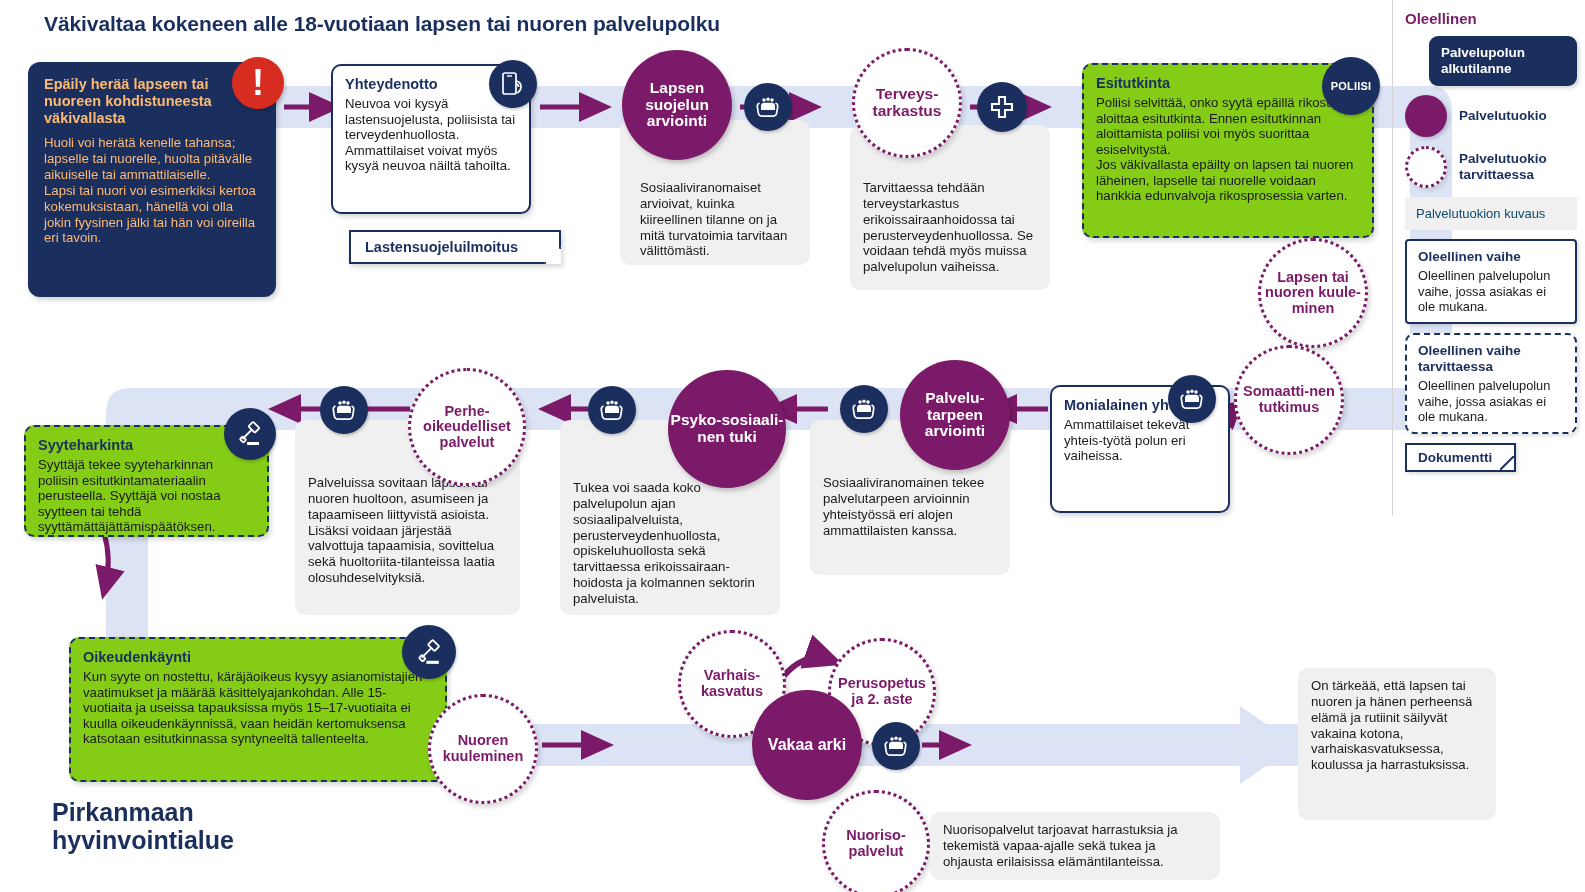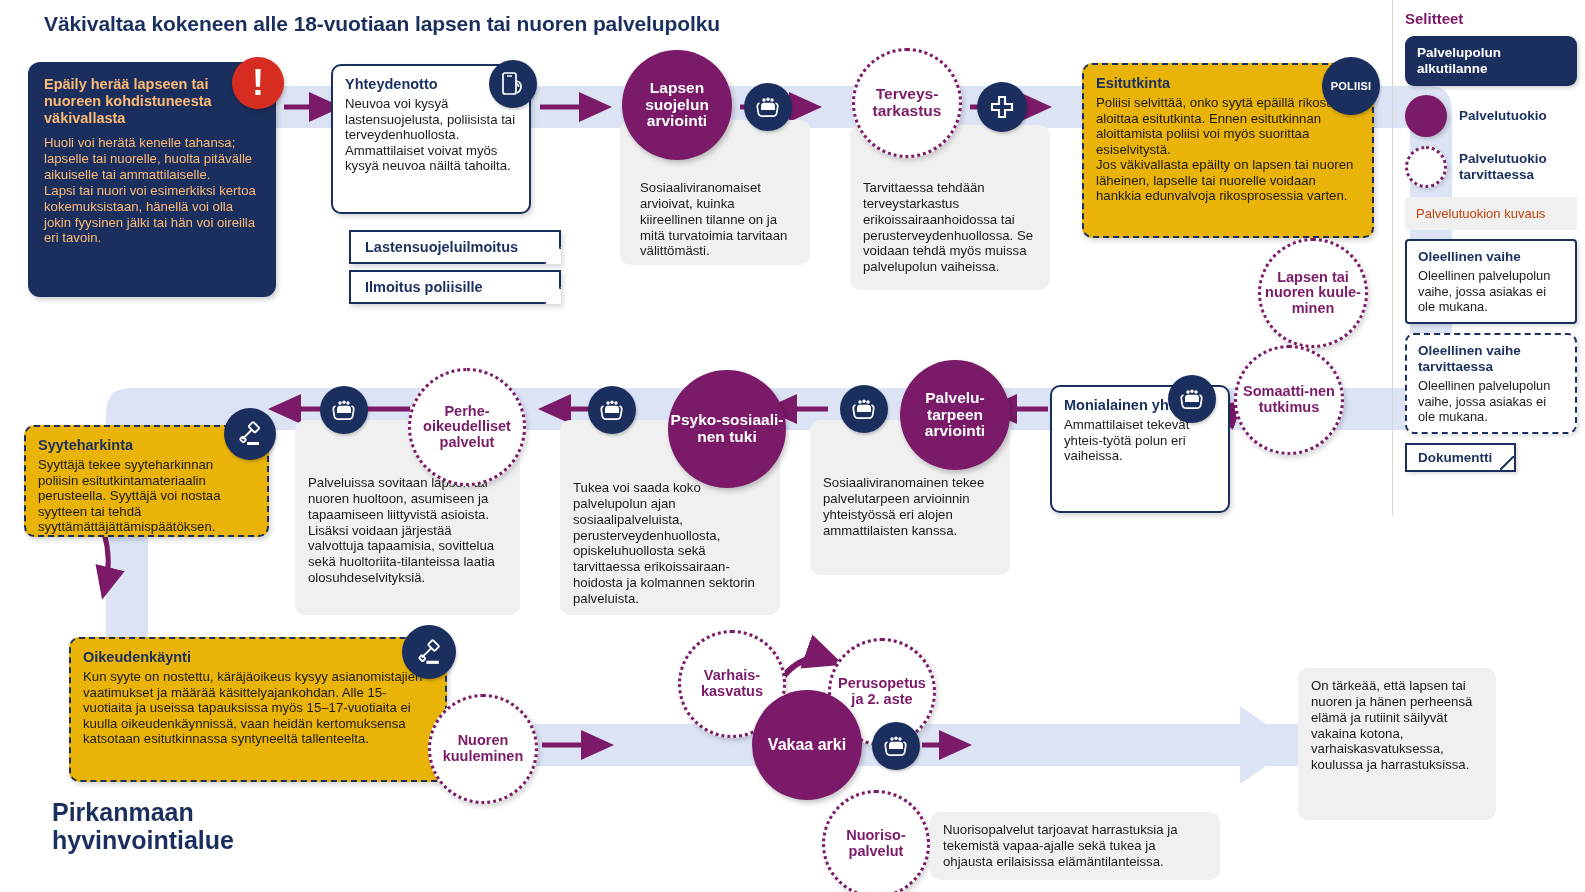--- a/index.html
+++ b/index.html
@@ -45,21 +45,21 @@
   .wbox {
     position:absolute; background:#ffffff; border:2px solid #1b2f5e;
     border-radius:10px; padding:10px 12px;
     box-shadow: 2px 3px 5px rgba(0,0,0,0.16);
   }
   .wbox .h { font-size:14.5px; font-weight:bold; color:#1b2f5e; margin-bottom:4px; }
   .wbox .b { font-size:13.2px; color:#1a1a1a; line-height:1.18; }
 
   
   .dbox {
-    position:absolute; background:#eab308; border:2px dashed #1b2f5e;
+    position:absolute; background:#84cc16; border:2px dashed #1b2f5e;
     border-radius:10px; padding:10px 12px;
     box-shadow: 2px 3px 5px rgba(0,0,0,0.16);
   }
   .dbox .h { font-size:14.5px; font-weight:bold; color:#1b2f5e; margin-bottom:4px; }
   .dbox .b { font-size:13.2px; color:#1a1a1a; line-height:1.18; }
 
   
   .gbox {
     position:absolute; background:#f0f0f0; border-radius:10px;
     padding:10px 13px; color:#1a1a1a; font-size:13.2px; line-height:1.2;
@@ -108,30 +108,30 @@
   
   .legend {
     position:absolute; left:1392px; top:0px; width:193px; height:516px;
     border-left:1px solid #d5d5d5;
     padding:10px 8px 0 12px;
   }
   .legend h2 { font-size:15px; color:#7b1a68; font-weight:bold; margin-bottom:9px; }
   .lg-navy {
     background:#1b2f5e; color:#fff; border-radius:9px;
     padding:9px 12px; font-size:13.5px; font-weight:bold; line-height:1.18;
-    box-shadow:2px 2px 4px rgba(0,0,0,0.18); margin-bottom:9px;
+    box-shadow:2px 2px 4px rgba(0,0,0,0.18); margin-bottom:9px;margin-left:24px;
   }
   .lg-row { display:flex; align-items:center; gap:12px; margin-bottom:9px; }
   .lg-dot-filled { width:42px; height:42px; border-radius:50%; background:#7b1a68;
                    box-shadow:2px 2px 4px rgba(0,0,0,0.2); flex:none;}
   .lg-dot-dotted { width:42px; height:42px; border-radius:50%; background:#fff;
                    border:3px dotted #7b1a68; box-shadow:2px 2px 4px rgba(0,0,0,0.13); flex:none;}
   .lg-row .t { font-size:13.5px; font-weight:bold; color:#1b2f5e; line-height:1.18; }
   .lg-grey { background:#f0f0f0; border-radius:0; padding:9px 11px;
-             font-size:13px; color:#c2410c; line-height:1.2; margin-bottom:9px; }
+             font-size:13px; color:#0c4a6e; line-height:1.2; margin-bottom:9px; }
   .lg-solid { background:#fff; border:2px solid #1b2f5e; border-radius:4px;
               padding:8px 11px; margin-bottom:9px; box-shadow:2px 2px 4px rgba(0,0,0,0.14);}
   .lg-dash { background:#fff; border:2px dashed #1b2f5e; border-radius:9px;
              padding:8px 11px; margin-bottom:9px; box-shadow:2px 2px 4px rgba(0,0,0,0.14);}
   .lg-solid .h,.lg-dash .h { font-size:13.5px; font-weight:bold; color:#1b2f5e; margin-bottom:3px; line-height:1.18;}
   .lg-solid .b,.lg-dash .b { font-size:12.8px; color:#1a1a1a; line-height:1.2; }
   .lg-doc { position:relative; display:inline-block; background:#fff; border:2px solid #1b2f5e;
             padding:5px 22px 5px 11px; font-size:13.5px; font-weight:bold; color:#1b2f5e;
             box-shadow:2px 2px 4px rgba(0,0,0,0.14); }
 
@@ -205,21 +205,20 @@
   <div class="ibadge" style="left:489px; top:60px; width:48px; height:48px;">
     <svg width="28" height="28" viewBox="0 0 28 28" fill="none" stroke="#fff" stroke-width="1.7">
       <rect x="4" y="3" width="13" height="21" rx="2"></rect>
       <line x1="8" y1="6" x2="13" y2="6" stroke-width="1.4"></line>
       <path d="M17 11 c3 0.5 5 2.5 5 5.5 c0 3 -1.6 5.2 -4 6.5"></path>
       <path d="M17 13.5 c1.6 0.6 2.6 1.8 2.6 3.4"></path>
     </svg>
   </div>
 
   <div class="docbox" style="left:349px; top:230px; width:212px;">Lastensuojeluilmoitus</div>
-  <div class="docbox" style="left:349px; top:270px; width:212px;">Ilmoitus poliisille</div>
 
   <div class="gbox" style="left:620px; top:120px; width:190px; height:145px; padding-top:60px;padding-left:20px;">Sosiaaliviranomaiset arvioivat, kuinka kiireellinen tilanne on ja mitä turvatoimia tarvitaan välittömästi.</div>
   <div class="circ filled" style="left:622px; top:50px; width:110px; height:110px; font-size:15.5px;">
     <span>Lapsen suojelun arviointi</span>
   </div>
   <div class="ibadge" style="left:744px; top:83px; width:48px; height:48px;">
     <svg width="30" height="30" viewBox="0 0 30 30" fill="none" stroke="#fff" stroke-width="1.5">
       <circle cx="11" cy="8" r="1.7" fill="#fff" stroke="none"></circle>
       <circle cx="15" cy="7.2" r="1.7" fill="#fff" stroke="none"></circle>
       <circle cx="19" cy="8" r="1.7" fill="#fff" stroke="none"></circle>
@@ -368,21 +367,21 @@
 
 
   <div class="gbox" style="left:930px; top:812px; width:290px; height:68px;">Nuorisopalvelut tarjoavat harrastuksia ja tekemistä vapaa-ajalle sekä tukea ja ohjausta erilaisissa elämäntilanteissa.</div>
 
   <div class="gbox" style="left:1298px; top:668px; width:198px; height:152px;">On tärkeää, että lapsen tai nuoren ja hänen perheensä elämä ja rutiinit säilyvät vakaina kotona, varhaiskasvatuksessa, koulussa ja harrastuksissa.</div>
 
   <div class="brand" style="white-space:pre-line">Pirkanmaan
 hyvinvointialue</div>
 
   <div class="legend">
-    <h2>Selitteet</h2>
+    <h2>Oleellinen</h2>
 
     <div class="lg-navy">Palvelupolun alkutilanne</div>
 
     <div class="lg-row">
       <div class="lg-dot-filled"></div>
       <div class="t">Palvelutuokio</div>
     </div>
 
     <div class="lg-row">
       <div class="lg-dot-dotted"></div>

